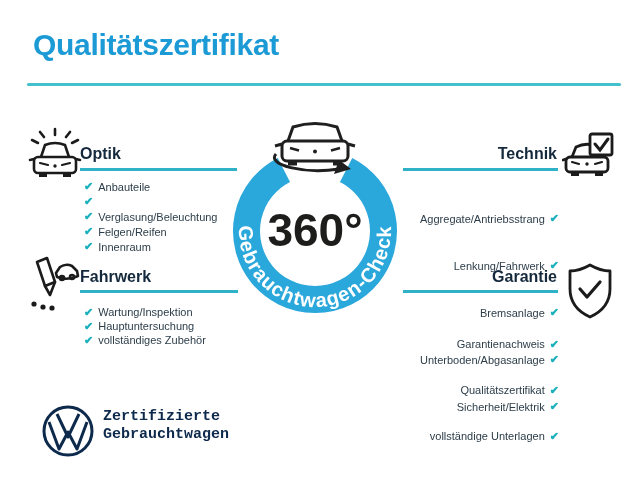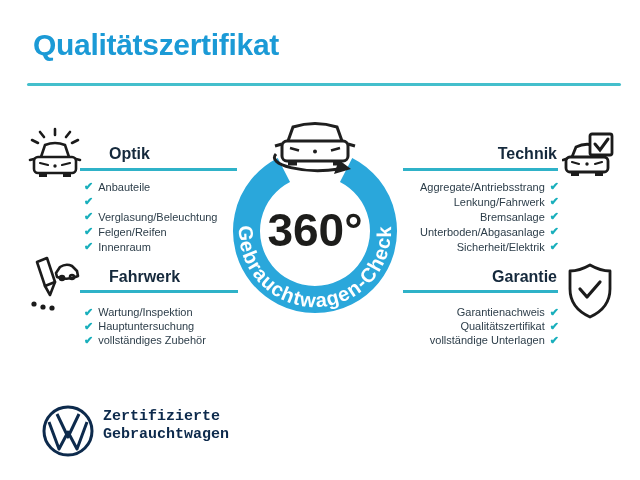--- a/index.html
+++ b/index.html
@@ -9,28 +9,28 @@
   }
   .page-title {
     position:absolute; left:33px; top:28px;
     font-size:30px; font-weight:bold; color:#1b9ad6; letter-spacing:-0.3px;
   }
   .title-rule {
     position:absolute; left:27px; top:83px; width:594px; height:3px;
     background:#44bfcc; border-radius:2px;
   }
   .heading {
-    position:absolute; font-size:16px; font-weight:bold; color:#15293c;margin-left:29px;
+    position:absolute; font-size:16px; font-weight:bold; color:#15293c;
   }
   .heading.right { text-align:right; }
   .rule { position:absolute; height:2.5px; background:#2fb2c8; }
   .items { position:absolute; font-size:11px; color:#2c3d49; }
   .item { height:15px; display:flex; align-items:center; }
   .items.tight .item { height:14px; }
-  .items.right-col .item { justify-content:flex-end; }
+  .items.right-col .item { justify-content:flex-end;margin-top:32px; }
   .chk { color:#19afbc; font-size:11px; font-weight:bold; }
   .items:not(.right-col) .chk { margin-right:5px; }
   .items.right-col .chk { margin-left:5px; }
   .icon { position:absolute; }
   .badge { position:absolute; left:218px; top:103px; }
   .ring-text {
     font-family:"Liberation Sans", sans-serif; font-size:20px; font-weight:bold;
     fill:#ffffff; letter-spacing:1px;
   }
   .degree {

